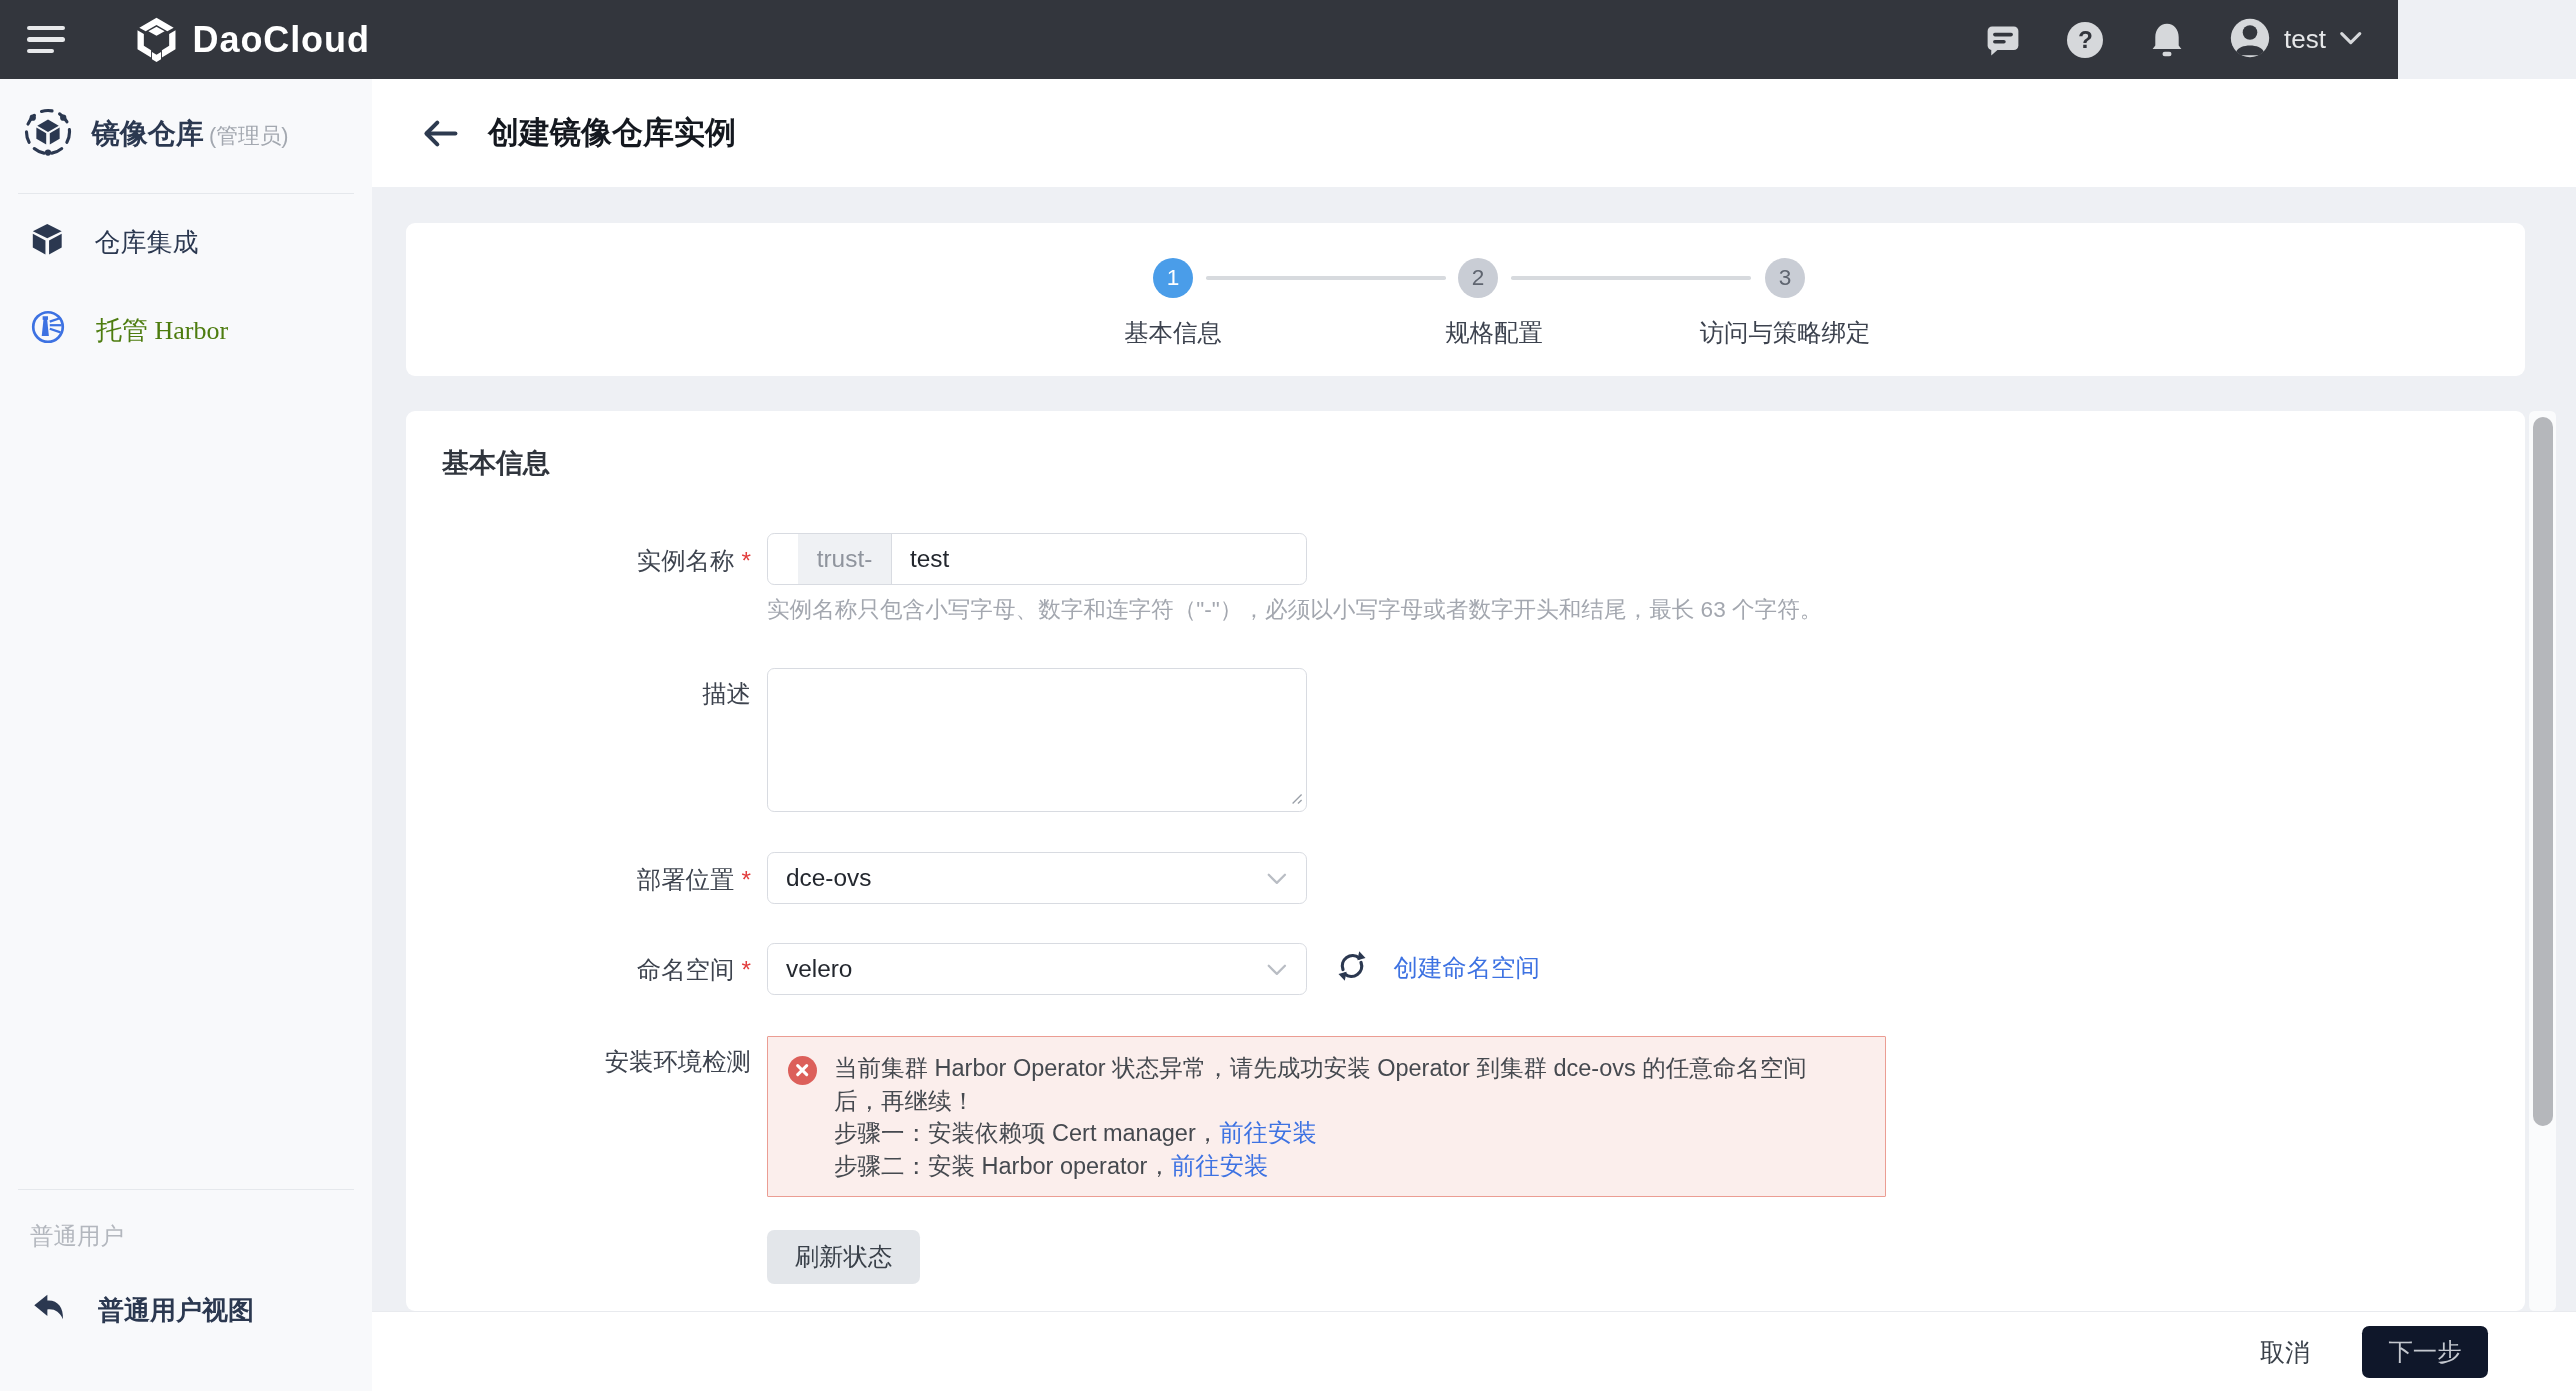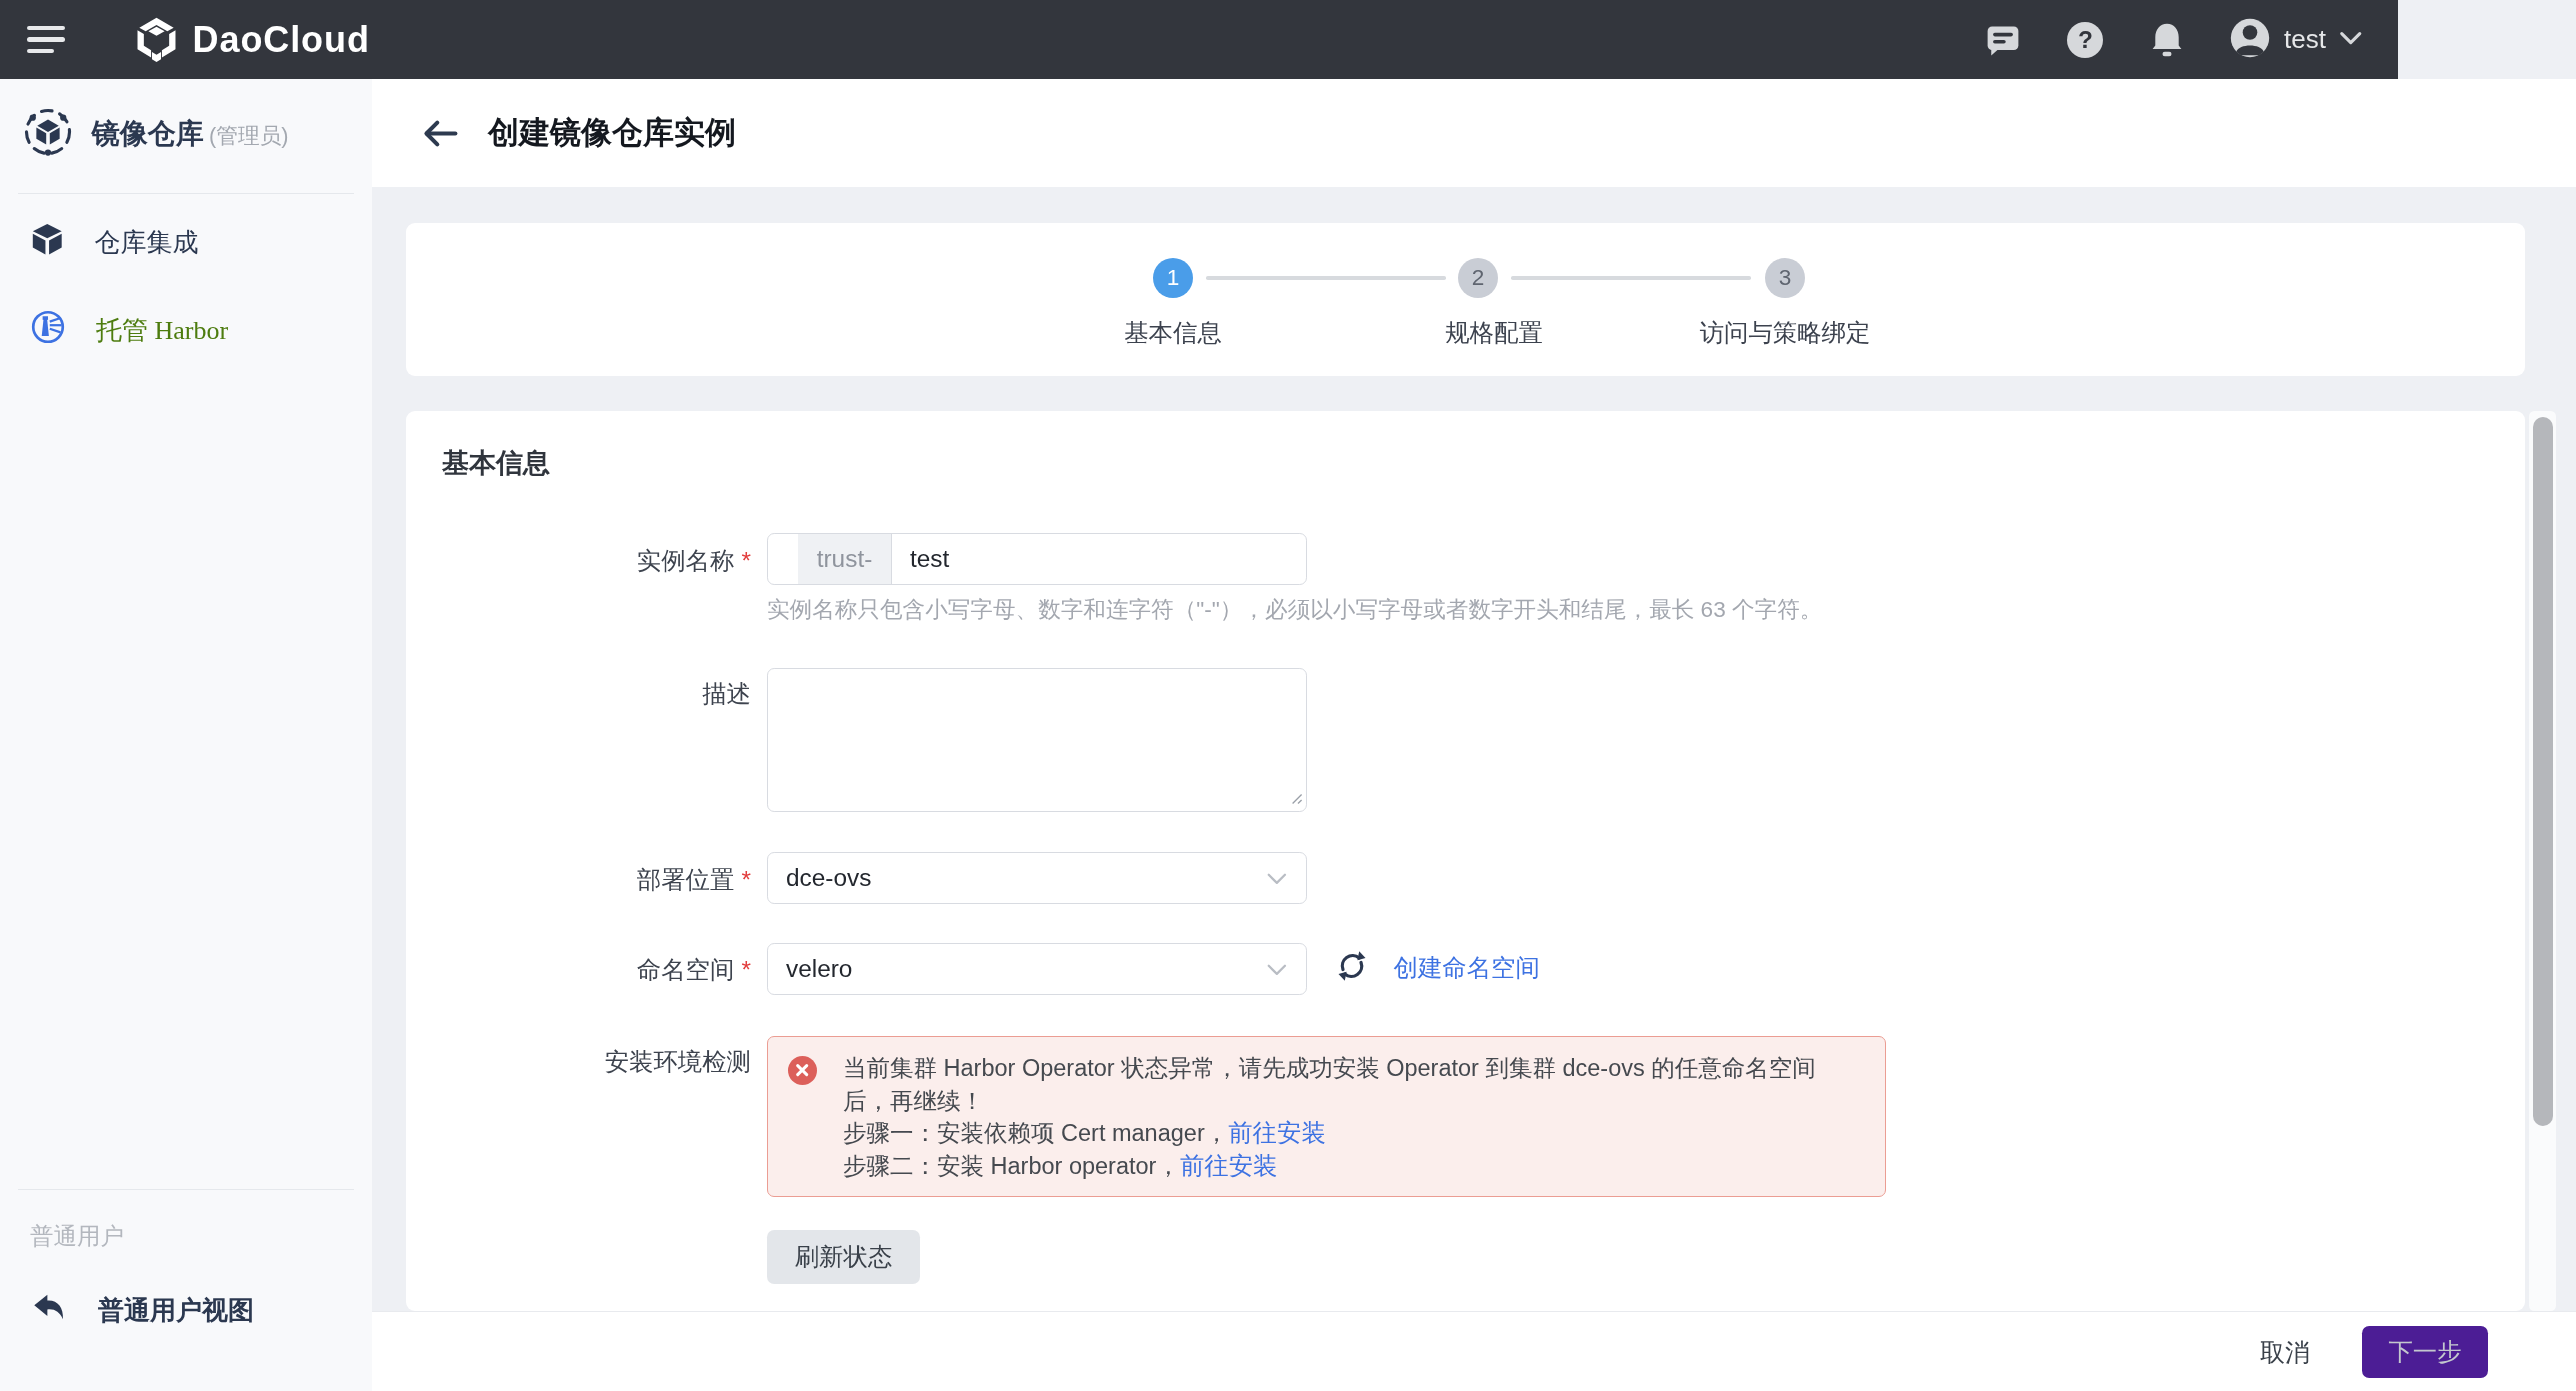--- a/index.html
+++ b/index.html
@@ -66,36 +66,36 @@
   .desc-area textarea { width:100%; height:100%; border:none; outline:none; resize:none;
     font-size:23.5px; font-family:inherit; padding:12.6px 16.2px; background:transparent; }
   .resize-corner { position:absolute; right:2.7px; bottom:2.7px; }
   .selectbox { position:absolute; left:361px; width:540px; height:52px; border:1.8px solid #d8dbe1;
     border-radius:7.2px; background:#fff; display:flex; align-items:center; padding:0 18px;
     font-size:24.4px; color:#23272e; cursor:pointer; }
   .selectbox .chev { margin-left:auto; }
   .inline-tools { position:absolute; display:flex; align-items:center; gap:23.5px; }
   .blue-link { color:#3d72e2; font-size:24.4px; cursor:pointer; white-space:nowrap; }
   .alert { position:absolute; left:361px; top:625px; width:1119px; height:161px;
-    background:#fbeeec; border:1.8px solid #eb9d93; border-radius:7px;
-    display:flex; padding:15.3px 20px; gap:26px; }
+    background:#fbeeec; border:1.8px solid #eb9d93; border-radius:1px;
+    display:flex; padding:15.3px 20px; gap:17px; }
   .alert-icon { flex:0 0 29px; width:29px; height:29px; border-radius:50%; background:#dc5f5a;
     display:flex; align-items:center; justify-content:center; margin-top:3.6px; }
   .alert-text { font-size:23.5px; color:#45494f; line-height:32.5px; }
   .gray-btn { position:absolute; left:361px; top:819px; width:153px; height:54px;
     background:#e3e6ea; border:none; border-radius:7.2px; font-size:24.4px; color:#394049;
     font-family:inherit; cursor:pointer; }
   .scroll-strip { position:absolute; left:2529px; top:411px; width:27px; height:900px; background:#fafbfc; border-radius:5.4px; }
   .scroll-thumb { position:absolute; left:3.6px; top:6.3px; width:20px; height:709px; background:#b5b7bb; border-radius:10px; cursor:pointer; }
   
   .footerbar { position:absolute; left:372px; top:1311px; width:2204px; height:81px;
     background:#ffffff; border-top:0.9px solid #e8eaee;
     display:flex; align-items:center; justify-content:flex-end; gap:52px; padding-right:88px; }
   .cancel-btn { font-size:25px; color:#394049; background:none; border:none; font-family:inherit; cursor:pointer; }
-  .next-btn { width:126px; height:52px; background:#4c1d95; color:#c3c7ce; border:none;
+  .next-btn { width:126px; height:52px; background:#0f172a; color:#c3c7ce; border:none;
     border-radius:7.2px; font-size:24.4px; font-family:inherit; cursor:not-allowed; }
 </style>
 </head>
 <body>
 
 <div class="navbar">
   <div class="hamburger">
     <div class="bar"></div>
     <div class="bar"></div>
     <div class="bar short"></div>

